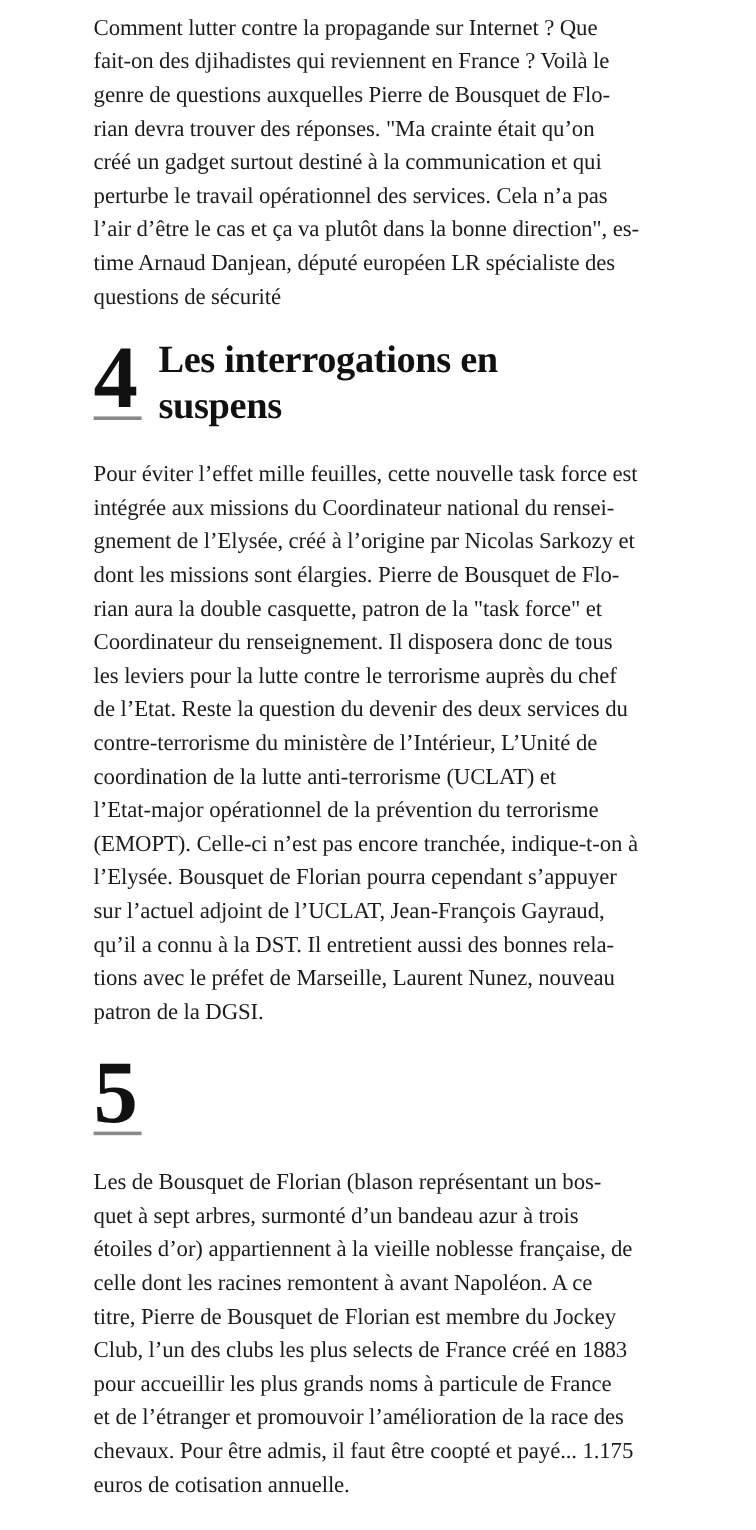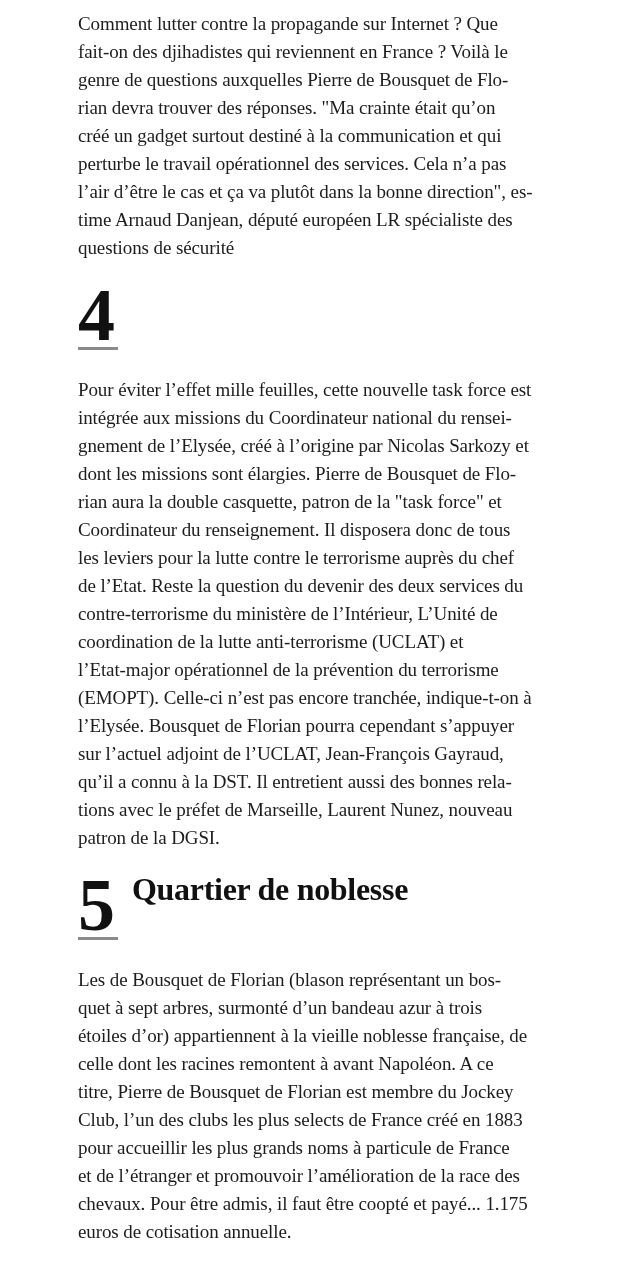--- a/index.html
+++ b/index.html
@@ -74,20 +74,22 @@
 l’air d’être le cas et ça va plutôt dans la bonne direction", es-
 time Arnaud Danjean, député européen LR spécialiste des
 questions de sécurité</p>
 
   <section>
     <div class="section-head">
       <div class="num-col">
         <div class="section-number">4</div>
         <div class="section-rule"></div>
       </div>
+      <h2 class="section-title">Les interrogations en
+suspens</h2>
     </div>
     <p class="para">Pour éviter l’effet mille feuilles, cette nouvelle task force est
 intégrée aux missions du Coordinateur national du rensei-
 gnement de l’Elysée, créé à l’origine par Nicolas Sarkozy et
 dont les missions sont élargies. Pierre de Bousquet de Flo-
 rian aura la double casquette, patron de la "task force" et
 Coordinateur du renseignement. Il disposera donc de tous
 les leviers pour la lutte contre le terrorisme auprès du chef
 de l’Etat. Reste la question du devenir des deux services du
 contre-terrorisme du ministère de l’Intérieur, L’Unité de
@@ -100,21 +102,20 @@
 tions avec le préfet de Marseille, Laurent Nunez, nouveau
 patron de la DGSI.</p>
   </section>
 
   <section>
     <div class="section-head">
       <div class="num-col">
         <div class="section-number">5</div>
         <div class="section-rule"></div>
       </div>
-      <h2 class="section-title">Quartier de noblesse</h2>
     </div>
     <p class="para">Les de Bousquet de Florian (blason représentant un bos-
 quet à sept arbres, surmonté d’un bandeau azur à trois
 étoiles d’or) appartiennent à la vieille noblesse française, de
 celle dont les racines remontent à avant Napoléon. A ce
 titre, Pierre de Bousquet de Florian est membre du Jockey
 Club, l’un des clubs les plus selects de France créé en 1883
 pour accueillir les plus grands noms à particule de France
 et de l’étranger et promouvoir l’amélioration de la race des
 chevaux. Pour être admis, il faut être coopté et payé... 1.175

